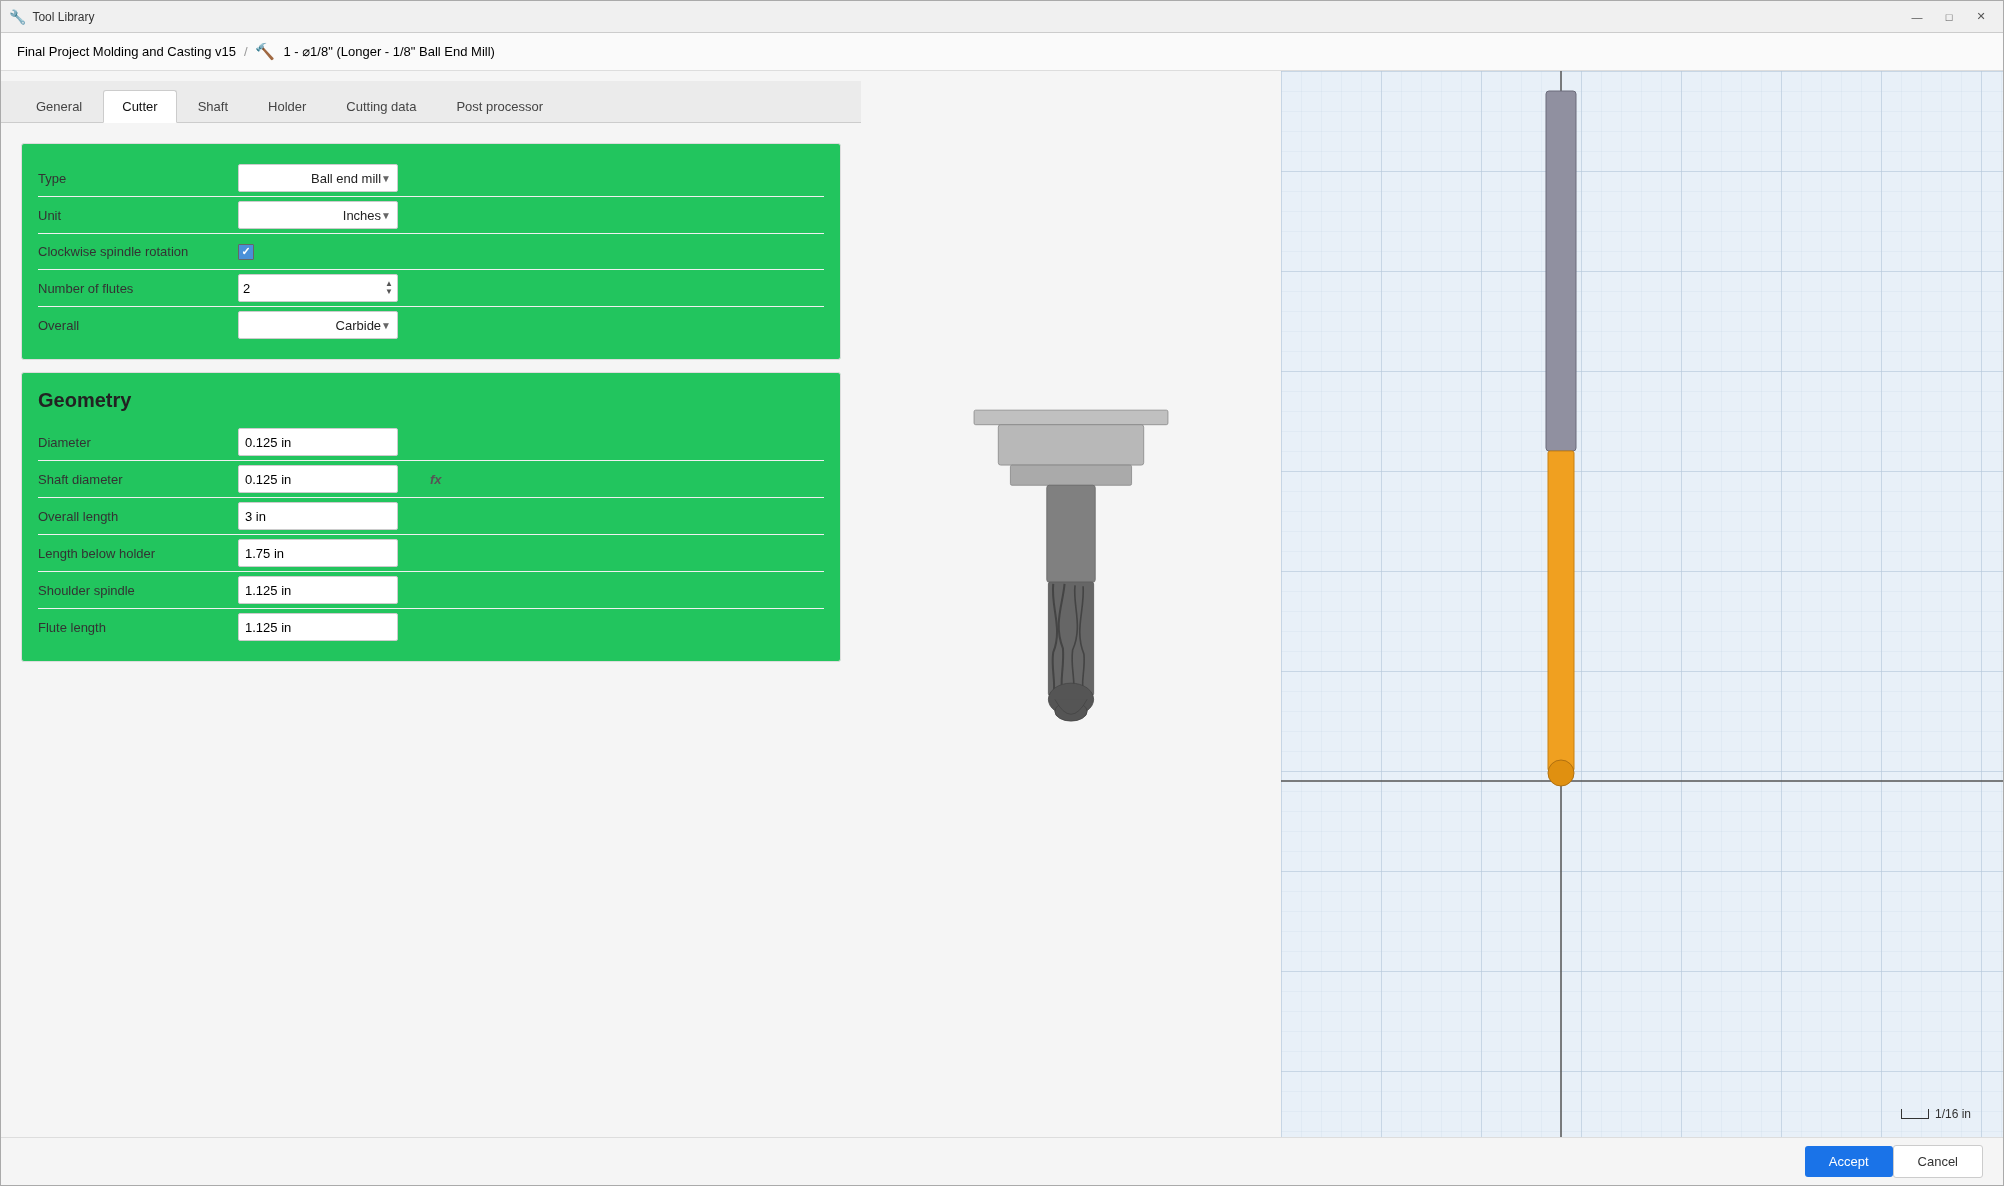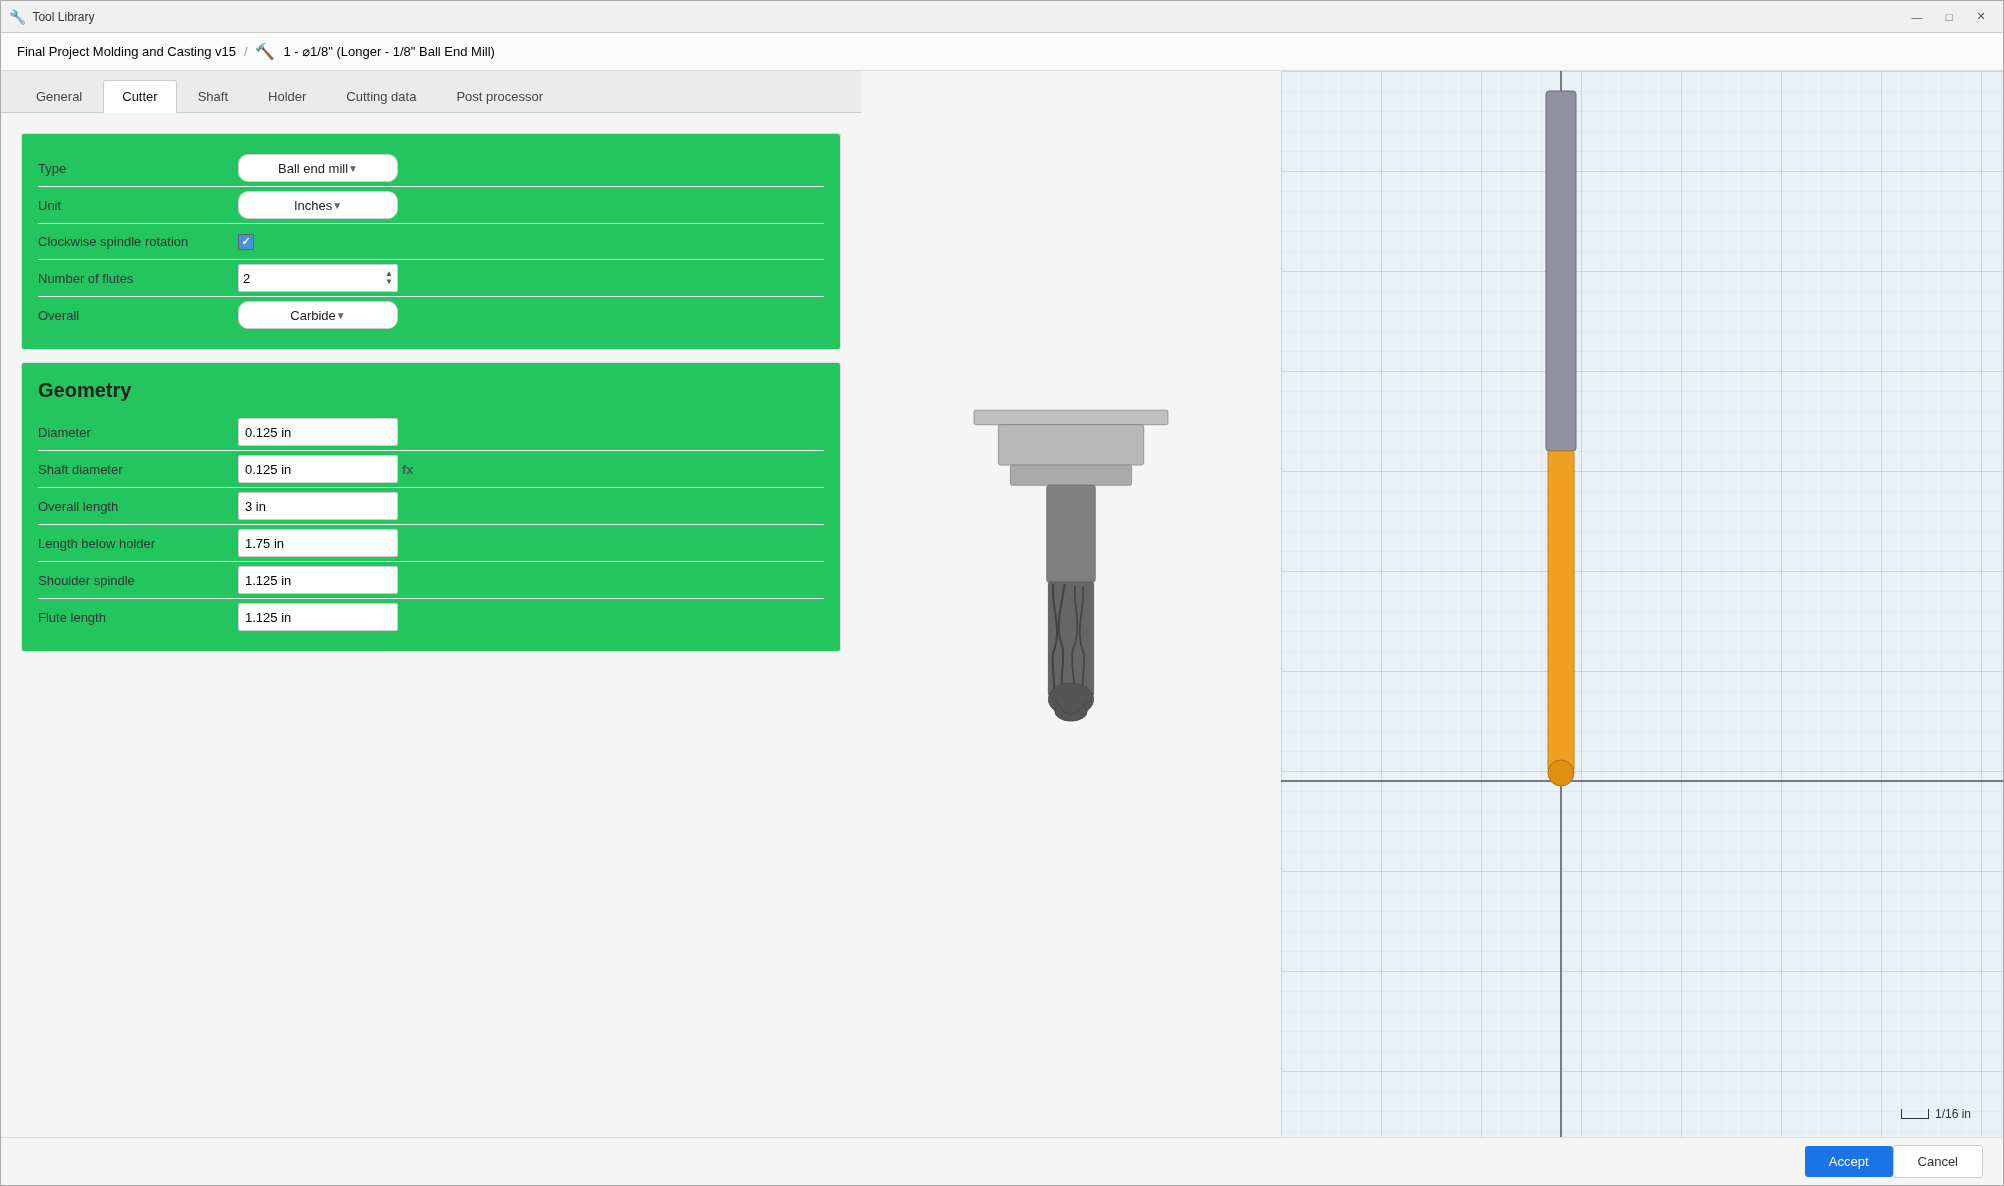--- a/index.html
+++ b/index.html
@@ -83,20 +83,21 @@
       padding: 0;
     }
 
     .tabs-bar {
       display: flex;
       background: #ebebeb;
       border-bottom: 1px solid #ccc;
       padding: 0 16px;
       padding-top: 8px;
       gap: 2px;
+      margin-top: 10px;
     }
     .tab {
       padding: 8px 18px;
       cursor: pointer;
       font-size: 13px;
       color: #444;
       border: 1px solid transparent;
       border-bottom: none;
       border-radius: 3px 3px 0 0;
       background: transparent;
@@ -143,27 +144,27 @@
     .field-value {
       flex: 1;
       display: flex;
       align-items: center;
     }
 
     .select-control {
       width: 160px;
       height: 28px;
       border: 1px solid #ccc;
-      border-radius: 10px;
+      border-radius: 2px;
       background: #fff;
       padding: 0 6px;
       font-size: 13px;
       display: flex;
       align-items: center;
-      justify-content: center;
+      justify-content: flex-end;
       cursor: pointer;
       position: relative;
     }
     .select-arrow {
       font-size: 10px;
       color: #666;
     }
 
     .checkbox-control {
       width: 16px;
@@ -230,23 +231,25 @@
       font-size: 13px;
       display: flex;
       align-items: center;
     }
     .text-input-with-fx {
       display: flex;
       align-items: center;
       gap: 4px;
     }
     .fx-badge {
+      font-style: italic;
       color: #555;
       font-size: 13px;
       font-weight: 600;
+      margin-left: 28px;
     }
 
     
     .preview-area {
       width: 420px;
       display: flex;
       align-items: center;
       justify-content: center;
       padding: 20px;
     }

